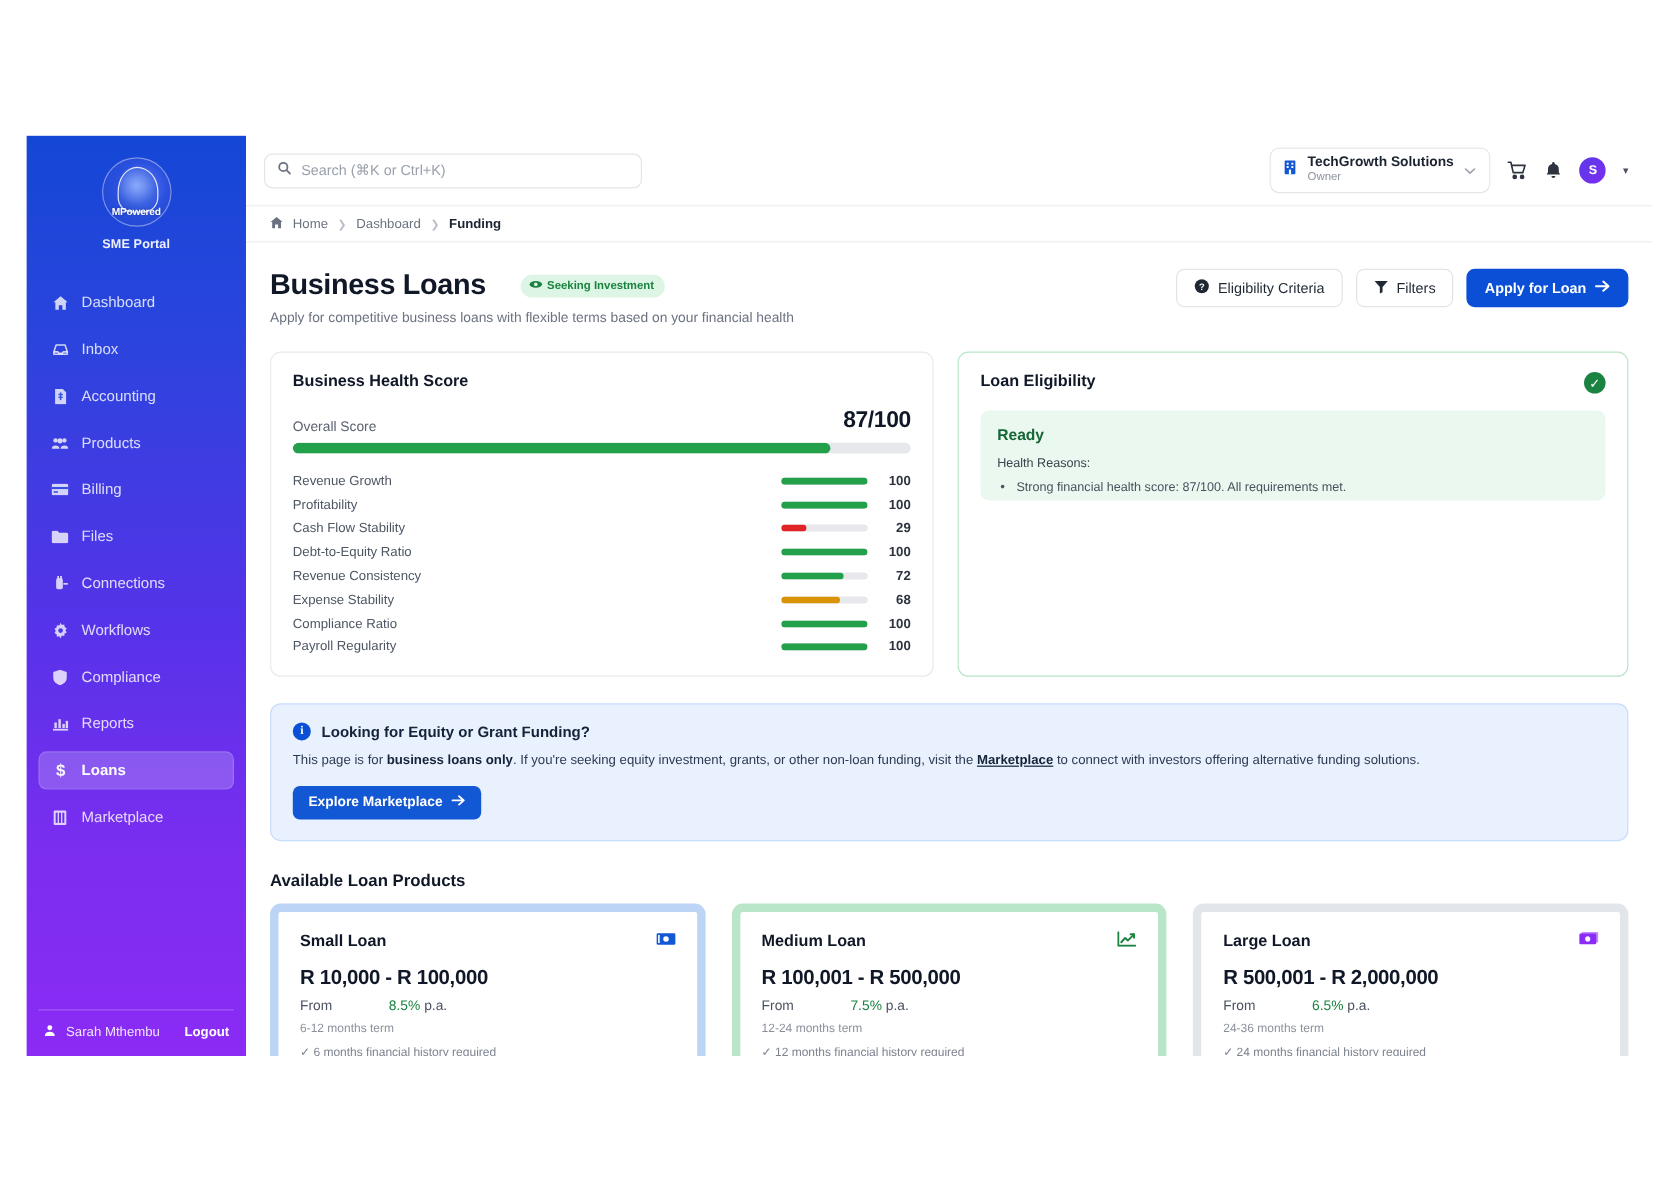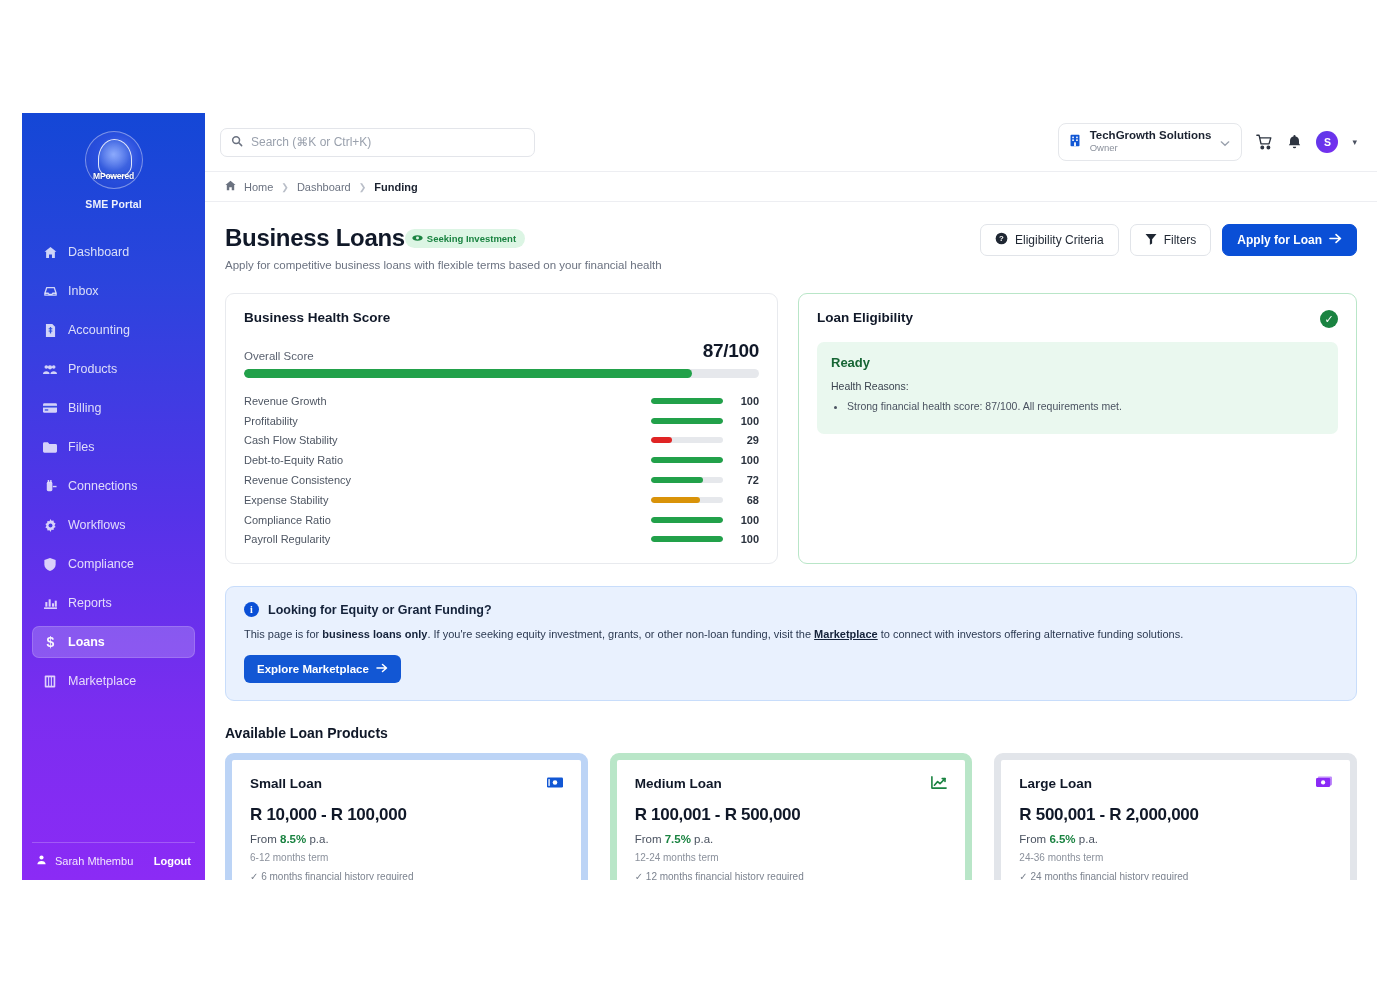--- a/index.html
+++ b/index.html
@@ -133,21 +133,21 @@
     padding: 0 20px;
     font-size: 11px; color: #6b7280;
   }
   .crumb { cursor: pointer; }
   .crumb.current { color: #1b2230; font-weight: bold; cursor: default; }
   .crumb-sep { color: #b9bec8; font-size: 9px; }
 
   .content { flex: 1; overflow: hidden; padding: 22px 20px 0 20px; }
 
   .page-head { display: flex; align-items: flex-start; }
-  .page-title-row { display: flex; align-items: center; gap: 0; }
+  .page-title-row { display: flex; align-items: center; gap: 29px; }
   h1.page-title { font-size: 24px; font-weight: bold; color: #101828; letter-spacing: -.3px; }
   .badge-seeking {
     background: #dcf5e4; color: #1a8341;
     font-size: 9.5px; font-weight: bold;
     padding: 4px 9px 4px 7px; border-radius: 11px;
     display: inline-flex; align-items: center; gap: 4px;
   }
   .page-sub { font-size: 11.5px; color: #6b7280; margin-top: 7px; }
   .head-actions { margin-left: auto; display: flex; align-items: center; gap: 11px; }
   .btn {
@@ -181,21 +181,21 @@
   .metric-bar { width: 72px; flex: 0 0 72px; height: 6px; border-radius: 3px; background: #e6e8ec; overflow: hidden; }
   .metric-bar > span { display: block; height: 100%; border-radius: 3px; }
   .metric-val { width: 36px; flex: 0 0 36px; text-align: right; font-size: 11px; color: #2c333f; font-weight: bold; }
 
   .elig-head { display: flex; align-items: flex-start; }
   .check-badge {
     margin-left: auto; width: 18px; height: 18px; border-radius: 50%;
     background: #1a8341; color: #fff; font-size: 11px;
     display: flex; align-items: center; justify-content: center;
   }
-  .elig-panel { background: #eaf8ef; border-radius: 7px; padding: 13px 14px 19px; margin-top: 14px; }
+  .elig-panel { background: #eaf8ef; border-radius: 7px; padding: 13px 14px 2px; margin-top: 14px; }
   .elig-ready { font-size: 13px; font-weight: bold; color: #166534; }
   .elig-reasons-lbl { font-size: 10.5px; color: #3c4450; margin-top: 10px; }
   .elig-list { margin: 7px 0 0 16px; }
   .elig-list li { font-size: 10.5px; color: #4a5260; line-height: 1.5; }
 
   .notice {
     margin-top: 22px;
     background: #e9f1fe; border: 1px solid #c8ddfb;
     border-radius: 9px; padding: 15px 18px 17px;
   }
@@ -226,21 +226,21 @@
     padding: 16px 18px 18px;
   }
   .product.accent-blue { border-color: #bcd4f6; }
   .product.accent-green { border-color: #b9e6c8; }
   .product.accent-gray { border-color: #e2e5ea; }
   .prod-head { display: flex; align-items: center; }
   .prod-name { font-size: 13.5px; font-weight: bold; color: #101828; }
   .prod-ico { margin-left: auto; font-size: 13px; line-height: 1; }
   .prod-amount { font-size: 17px; font-weight: bold; color: #101828; margin-top: 14px; letter-spacing: -.3px; }
   .prod-rate { font-size: 11.5px; color: #4a5260; margin-top: 8px; }
-  .prod-rate b { color: #1a8341; font-weight: bold; }
+  .prod-rate b { color: #1a8341; font-weight: normal; margin-left: 44px; }
   .prod-term { font-size: 10px; color: #8b919c; margin-top: 7px; }
   .prod-req { font-size: 10px; color: #7c838f; margin-top: 8px; }
 </style>
 </head>
 <body>
 
 <div class="viewport">
 
   <aside class="sidebar">
     <div class="brand">

